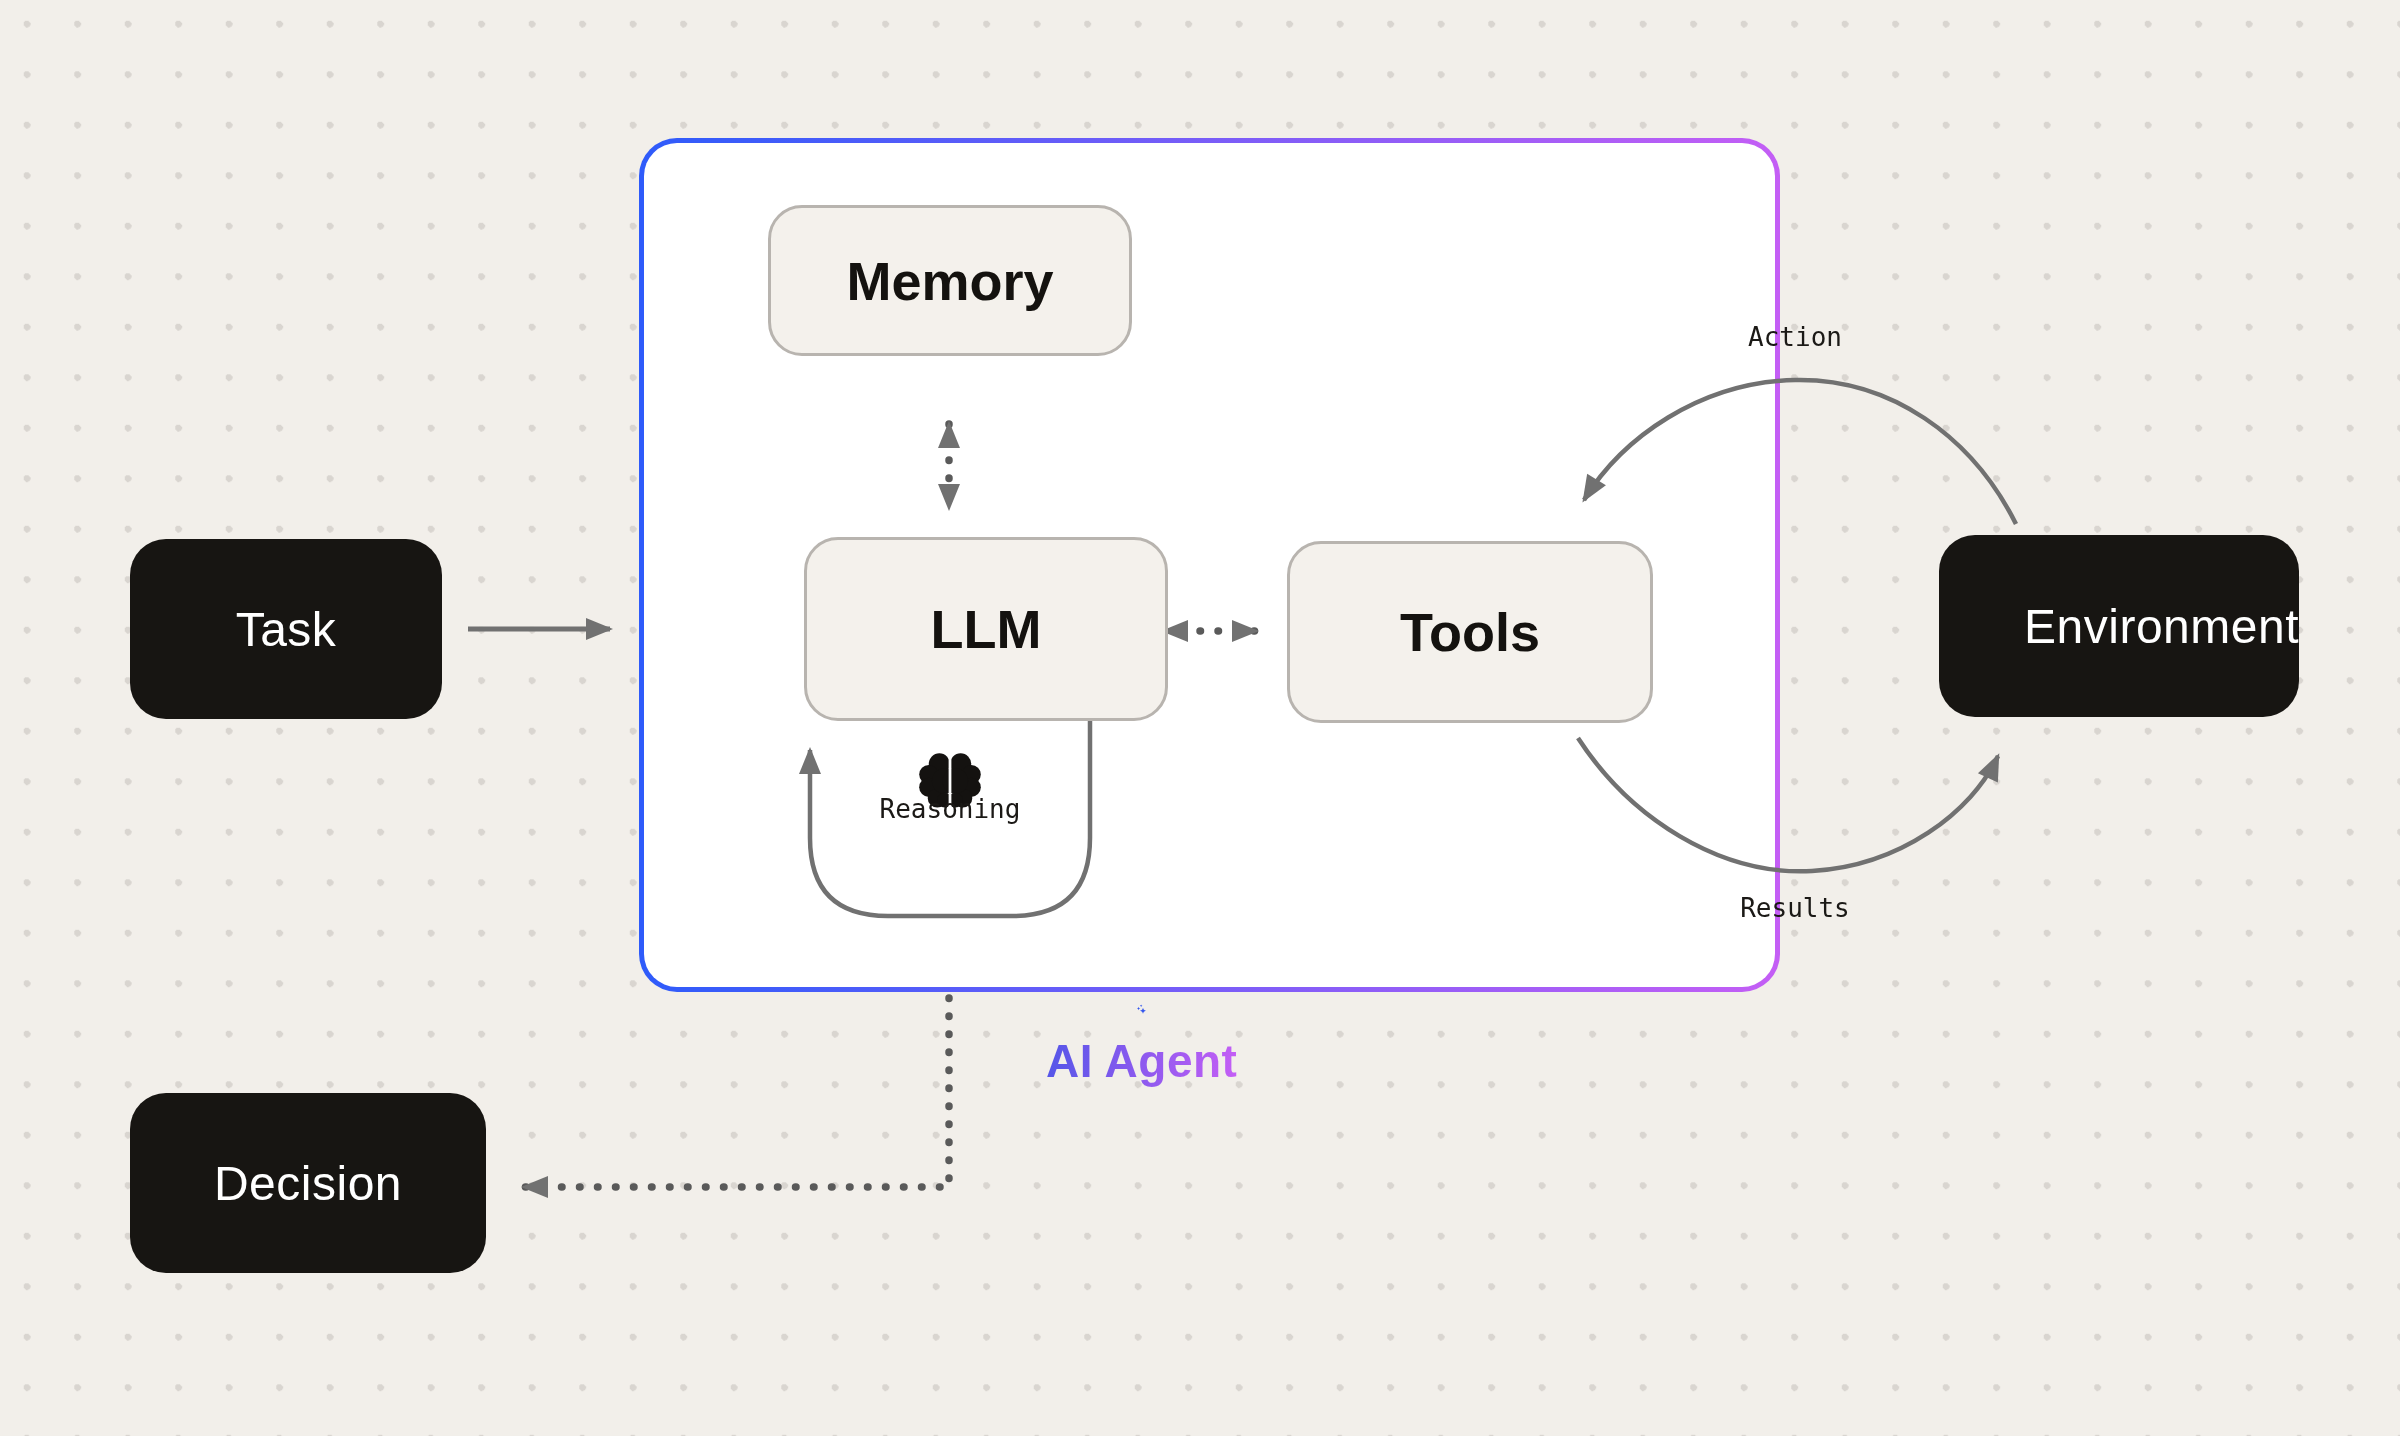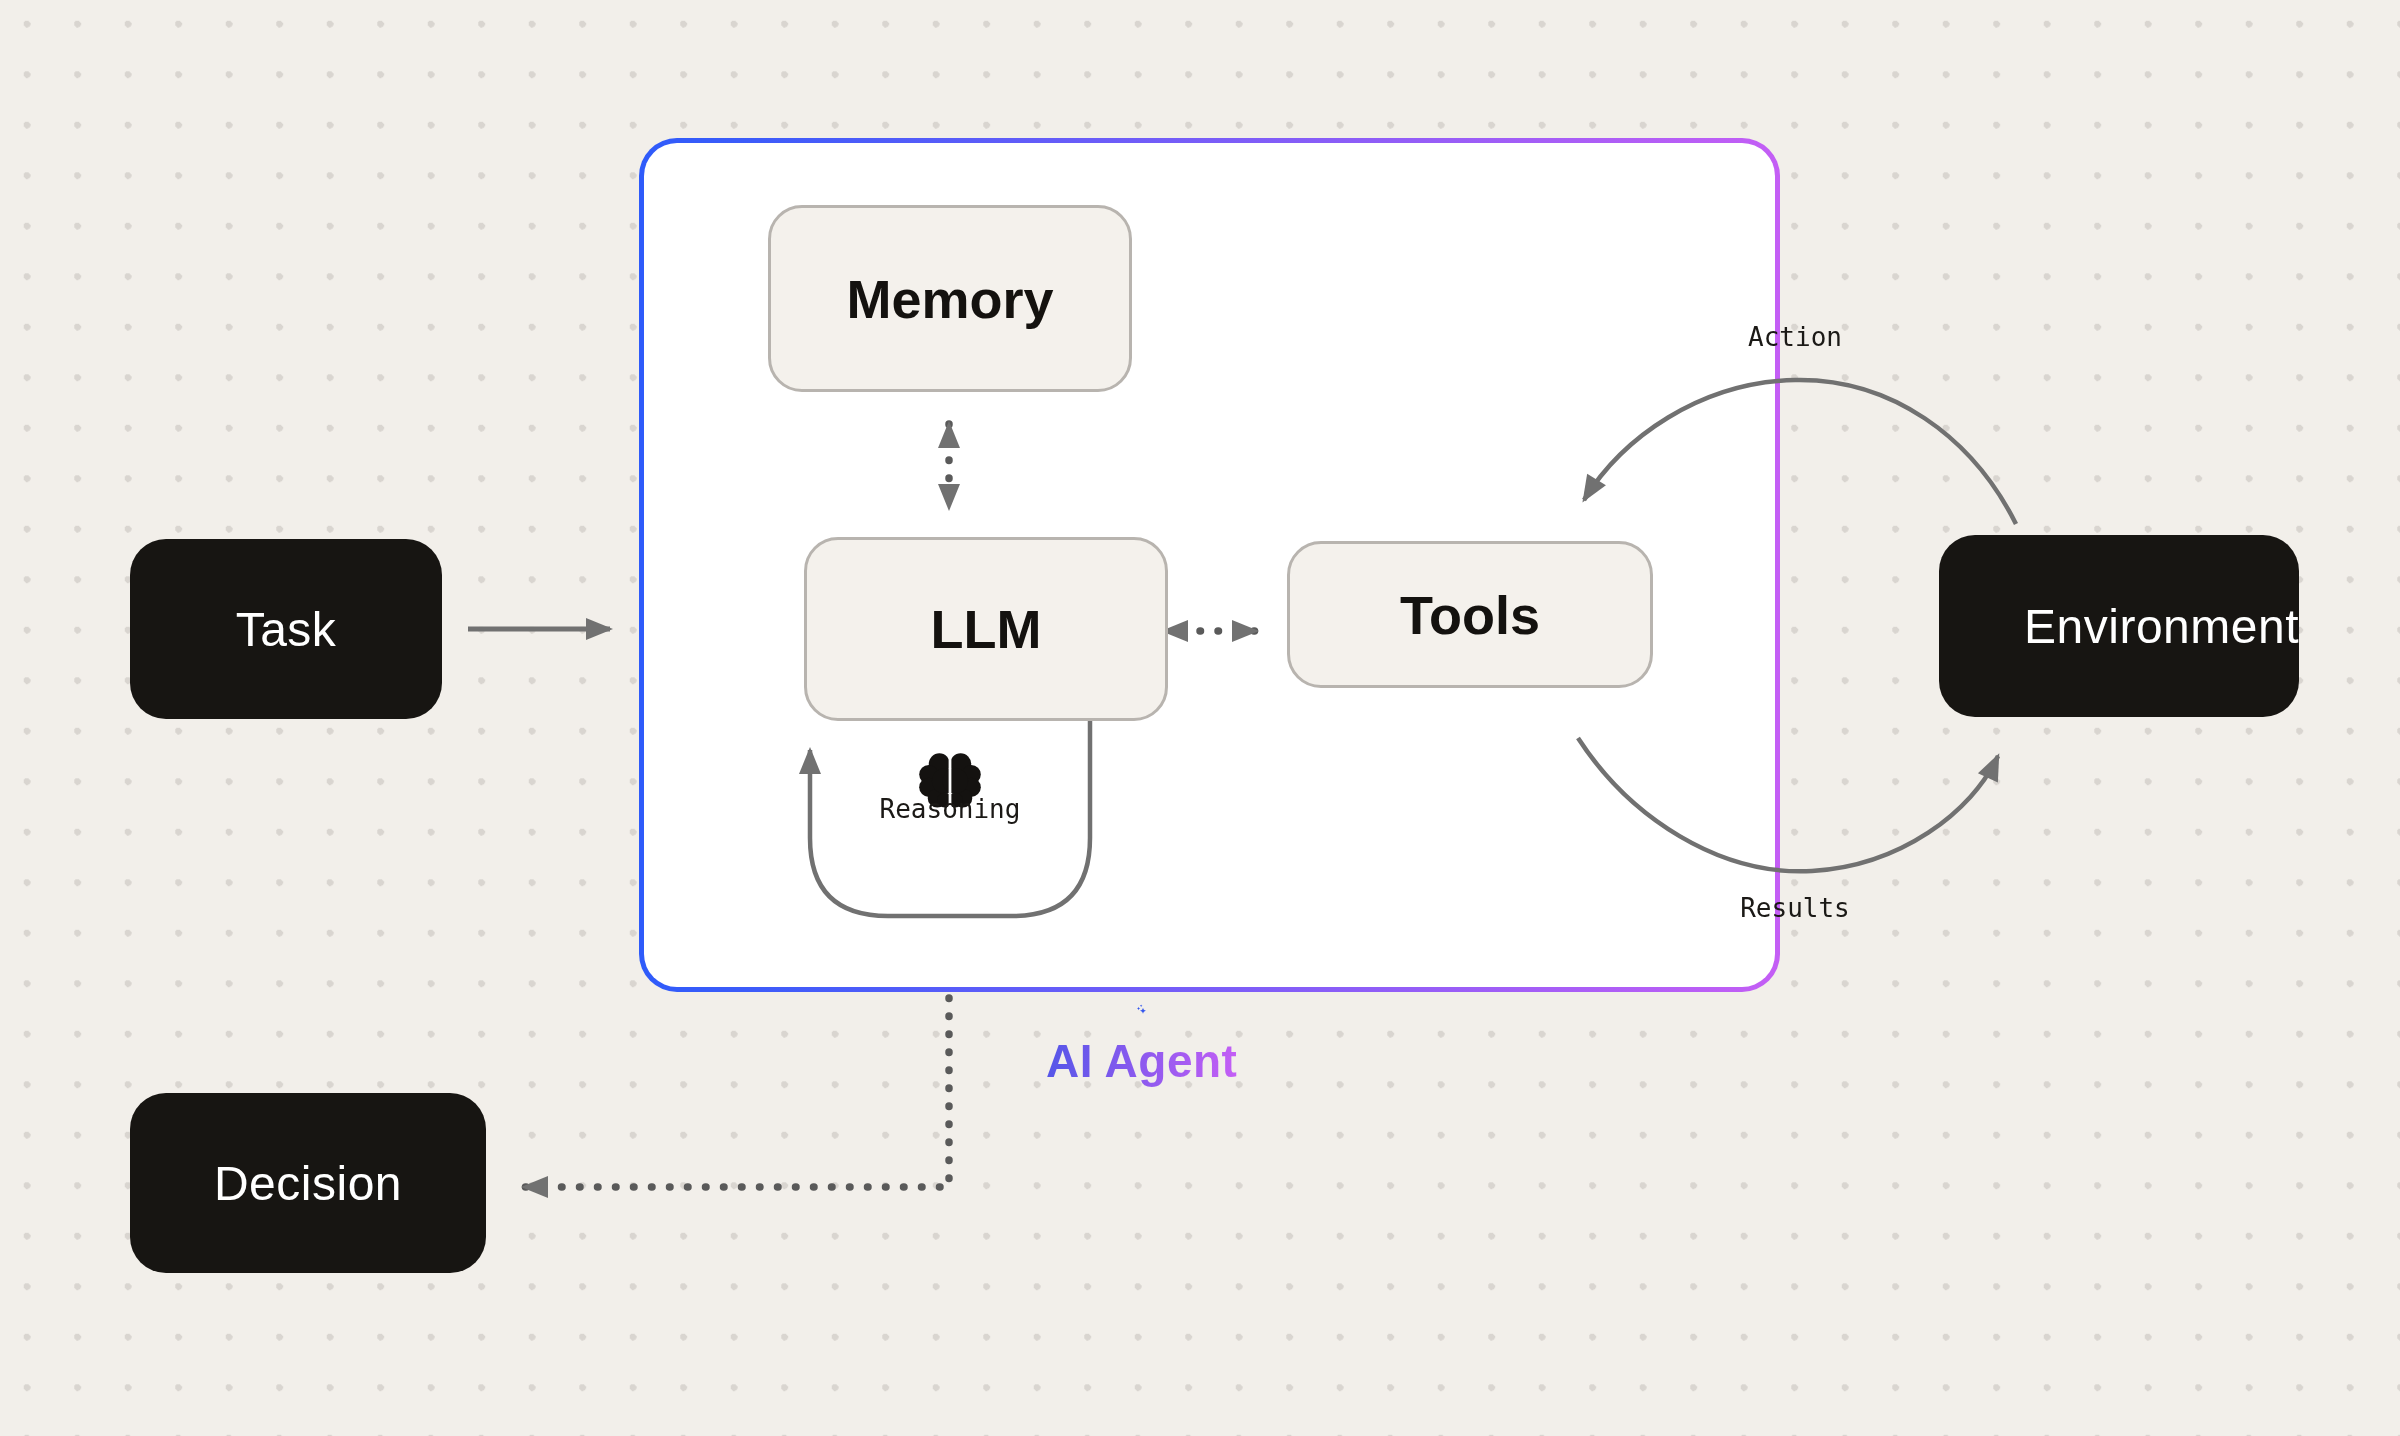--- a/index.html
+++ b/index.html
@@ -39,23 +39,23 @@
     background:var(--node-black);color:var(--node-dark-text);
     font-size:48px;font-weight:500;letter-spacing:.5px;
   }
   .node-light{
     background:var(--node-light-bg);border:3px solid var(--node-light-border);
     color:var(--node-text);font-size:54px;font-weight:600;border-radius:34px;
   }
   .task{left:130px;top:539px;width:312px;height:180px;}
   .decision{left:130px;top:1093px;width:356px;height:180px;}
   .environment{left:1939px;top:535px;width:360px;height:182px;justify-content:flex-end;}
-  .memory{left:768px;top:205px;width:364px;height:187px;}
+  .memory{left:768px;top:205px;width:364px;height:151px;}
   .llm{left:768px;top:537px;width:364px;height:184px;margin-left:36px;}
-  .tools{left:1287px;top:541px;width:366px;height:147px;}
+  .tools{left:1287px;top:541px;width:366px;height:182px;}
   
   .mono-label{
     position:absolute;font-family:"DejaVu Sans Mono",monospace;
     font-size:26px;font-weight:500;color:var(--label-text);
     text-align:center;width:260px;
   }
   .action-label{left:1665px;top:322px;}
   .results-label{left:1665px;top:893px;}
   .reasoning-label{left:820px;top:794px;}
   .brain-wrap{position:absolute;left:916px;top:750px;width:68px;height:64px;}

